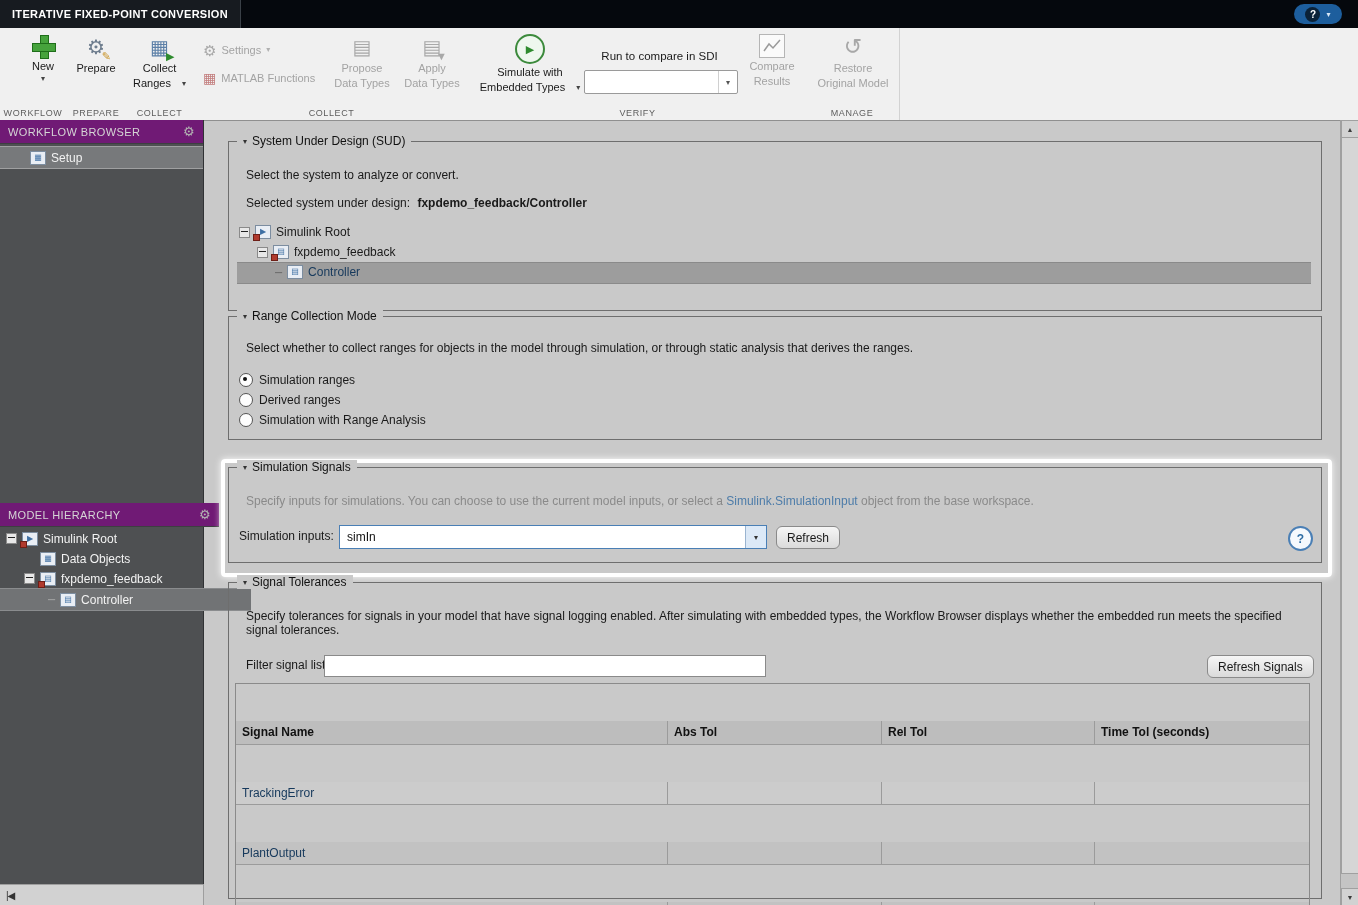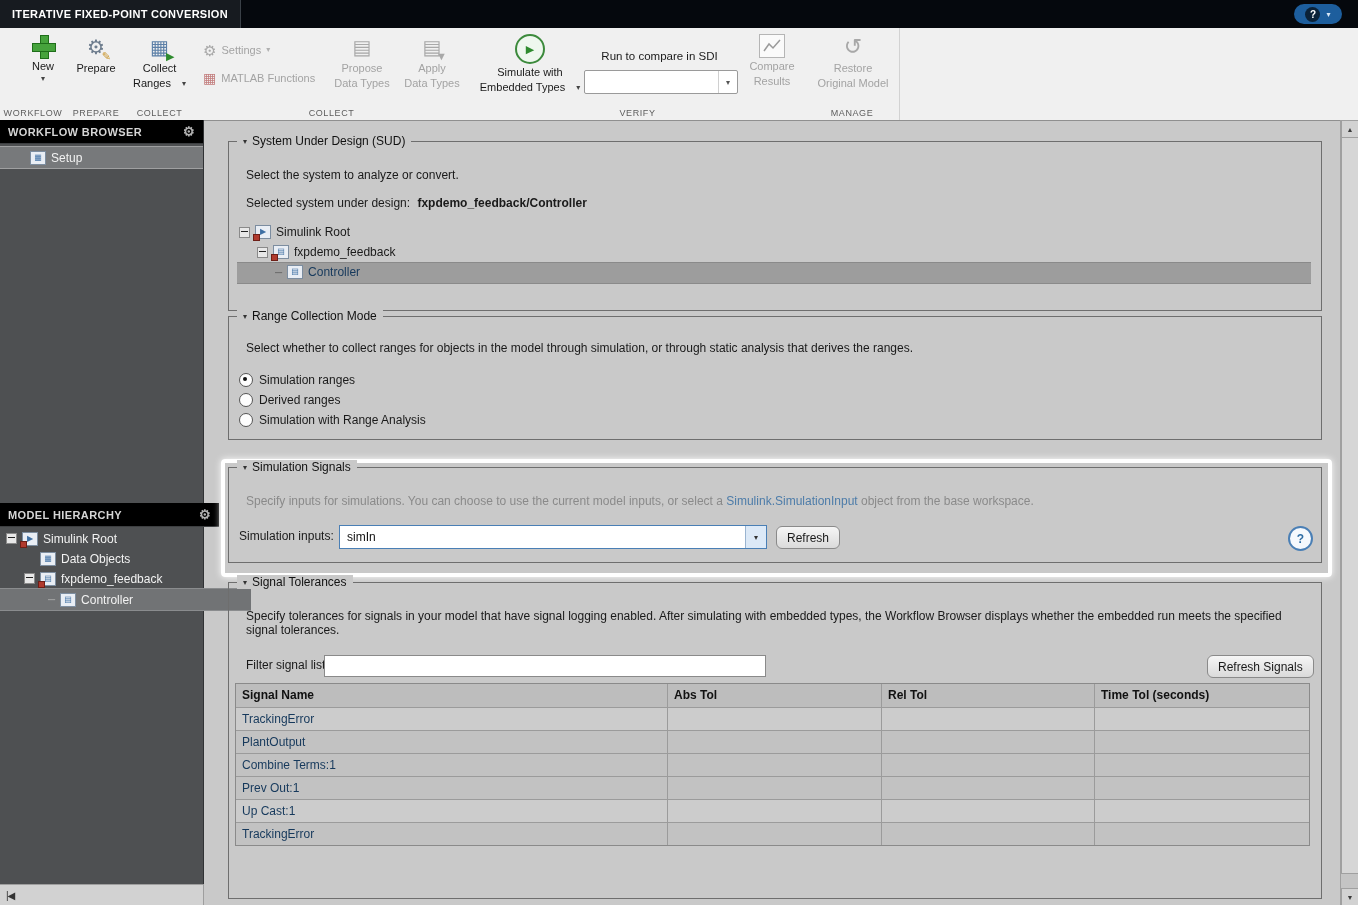--- a/index.html
+++ b/index.html
@@ -53,22 +53,22 @@
   .tb-combo .val{flex:1;padding:0 6px;font-size:11px;color:#333;}
   .tb-combo .arr{width:18px;height:100%;display:flex;align-items:center;justify-content:center;
                  font-size:8px;color:#555;border-left:1px solid #d0d0d0;}
   .run-label{position:absolute;font-size:11.5px;color:#1a1a1a;text-align:center;white-space:nowrap;}
   .collapse-strip-icon{position:absolute;right:3px;top:104px;width:14px;height:13px;cursor:pointer;
                        display:flex;align-items:center;justify-content:center;}
 
   
   .sidebar{position:absolute;left:0;top:120px;width:203px;height:764px;background:#4e5052;
            border-right:1px solid #303234;color:#f0f0f0;}
-  .sb-header{height:23px;background:#000000;border-bottom:1px solid #3d3f41;display:flex;
-             align-items:center;padding:0 8px;font-size:11px;color:#d5d5d5;letter-spacing:.4px;font-weight:bold;}
+  .sb-header{height:23px;background:#701a75;border-bottom:1px solid #3d3f41;display:flex;
+             align-items:center;padding:0 8px;font-size:11px;color:#d5d5d5;letter-spacing:.4px;}
   .sb-header .hdr-text{flex:1;}
   .sb-gear{font-size:13px;color:#b2b2b2;cursor:pointer;line-height:1;}
   .sb-row{height:21px;display:flex;align-items:center;gap:5px;cursor:pointer;font-size:12px;color:#f2f2f2;}
   .sb-setup{margin-top:2px;background:#77797b;border-top:1px solid #9fa0a1;border-bottom:1px solid #9fa0a1;
             padding-left:30px;}
   .sb-selected{background:#717375;border-top:1px solid #8a8c8e;border-bottom:1px solid #8a8c8e;}
   .expander{width:9px;height:9px;background:#e8e8e8;border:1px solid #8a8a8a;position:relative;flex:none;cursor:pointer;}
   .expander::after{content:"";position:absolute;left:1px;right:1px;top:3px;height:1px;background:#222;}
   .mini-icon{width:14px;height:12px;background:#e9eef5;border:1px solid #7c8da0;display:inline-flex;
              align-items:center;justify-content:center;font-size:8px;color:#3e6fa3;flex:none;position:relative;line-height:1;}
@@ -106,21 +106,21 @@
        border:1px solid #8a8a8a;border-radius:6px;font-size:12px;color:#1a1a1a;display:inline-flex;
        align-items:center;cursor:pointer;white-space:nowrap;}
   .help-circle-main{position:absolute;width:21px;height:21px;border-radius:50%;background:#f5f9fd;
        border:2px solid #4a7fb5;color:#2e6da4;font-weight:bold;font-size:12px;display:flex;
        align-items:center;justify-content:center;cursor:pointer;}
   .text-input{position:absolute;height:20px;background:#fff;border:1px solid #8a8a8a;font-size:12px;
        padding:0 5px;font-family:"Liberation Sans",sans-serif;}
 
   
   .sig-table{position:absolute;left:6px;top:100px;width:1073px;border:1px solid #8a8a8a;}
-  .trow{display:grid;grid-template-columns:432px 214px 213px 214px;}
+  .trow{display:grid;grid-template-columns:432px 214px 213px 214px;margin-top:37px;}
   .tcell{height:22px;line-height:22px;padding:0 6px;border-right:1px solid #9b9b9b;border-bottom:1px solid #9b9b9b;
          overflow:hidden;white-space:nowrap;}
   .tcell:last-child{border-right:none;}
   .thead .tcell{height:23px;line-height:23px;background:#bdbdbd;font-weight:bold;color:#111;}
   .trow.odd .tcell{background:#cccccc;}
   .trow.even .tcell{background:#c2c2c2;}
   .trow:last-child .tcell{border-bottom:none;}
   .sig-name{color:#16395c;}
 
   

